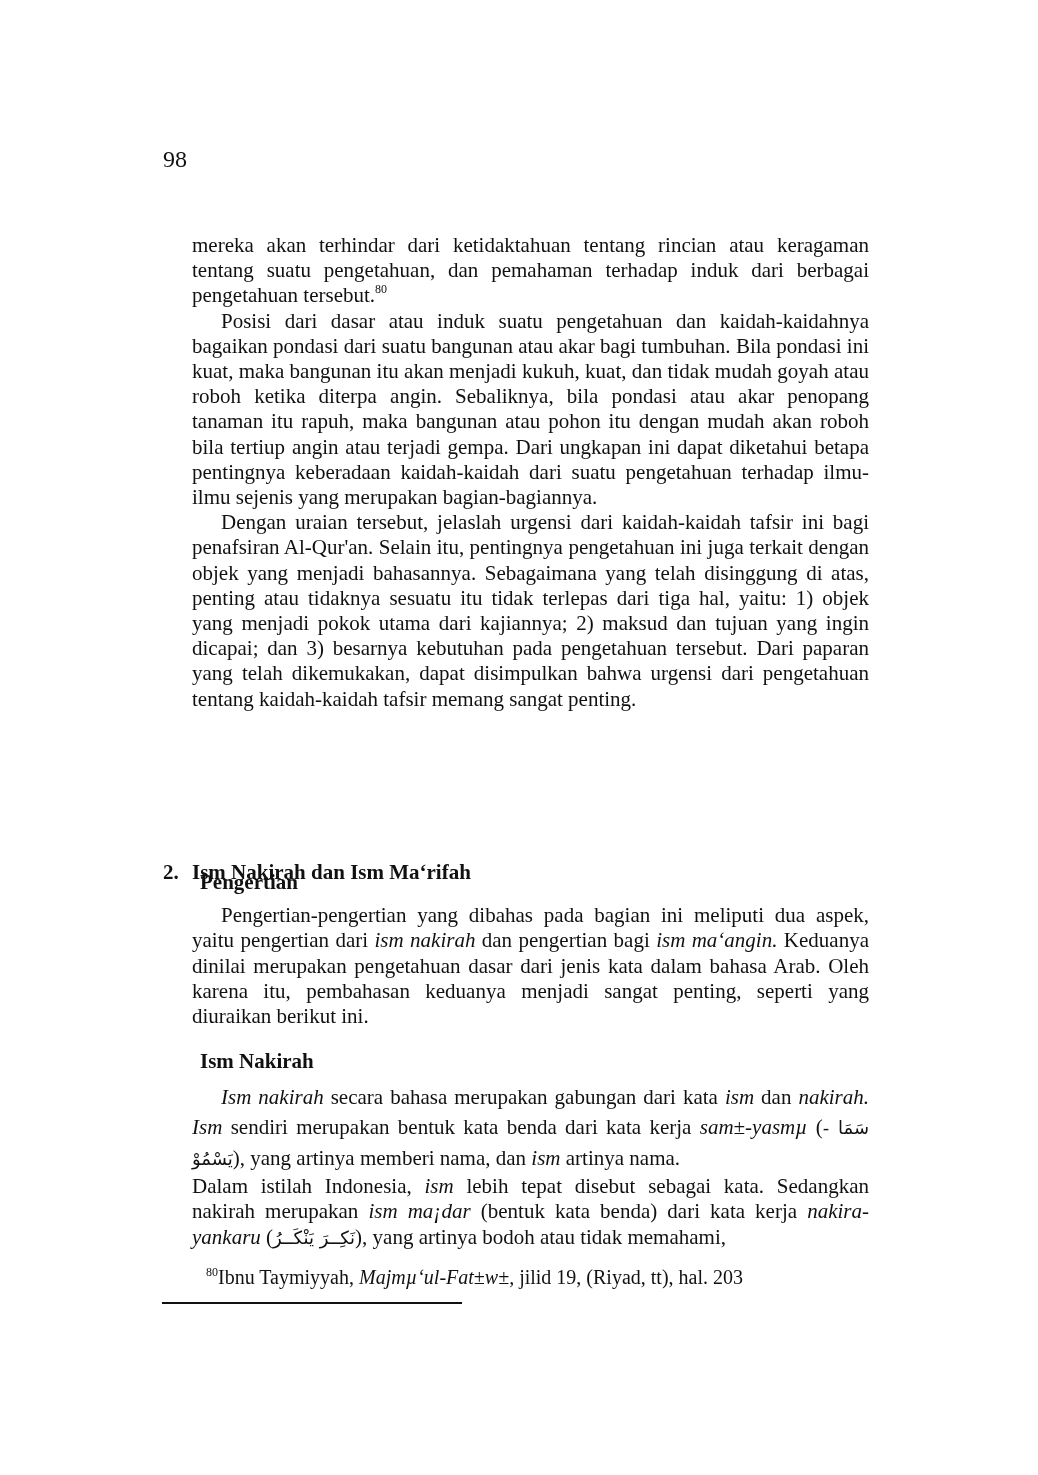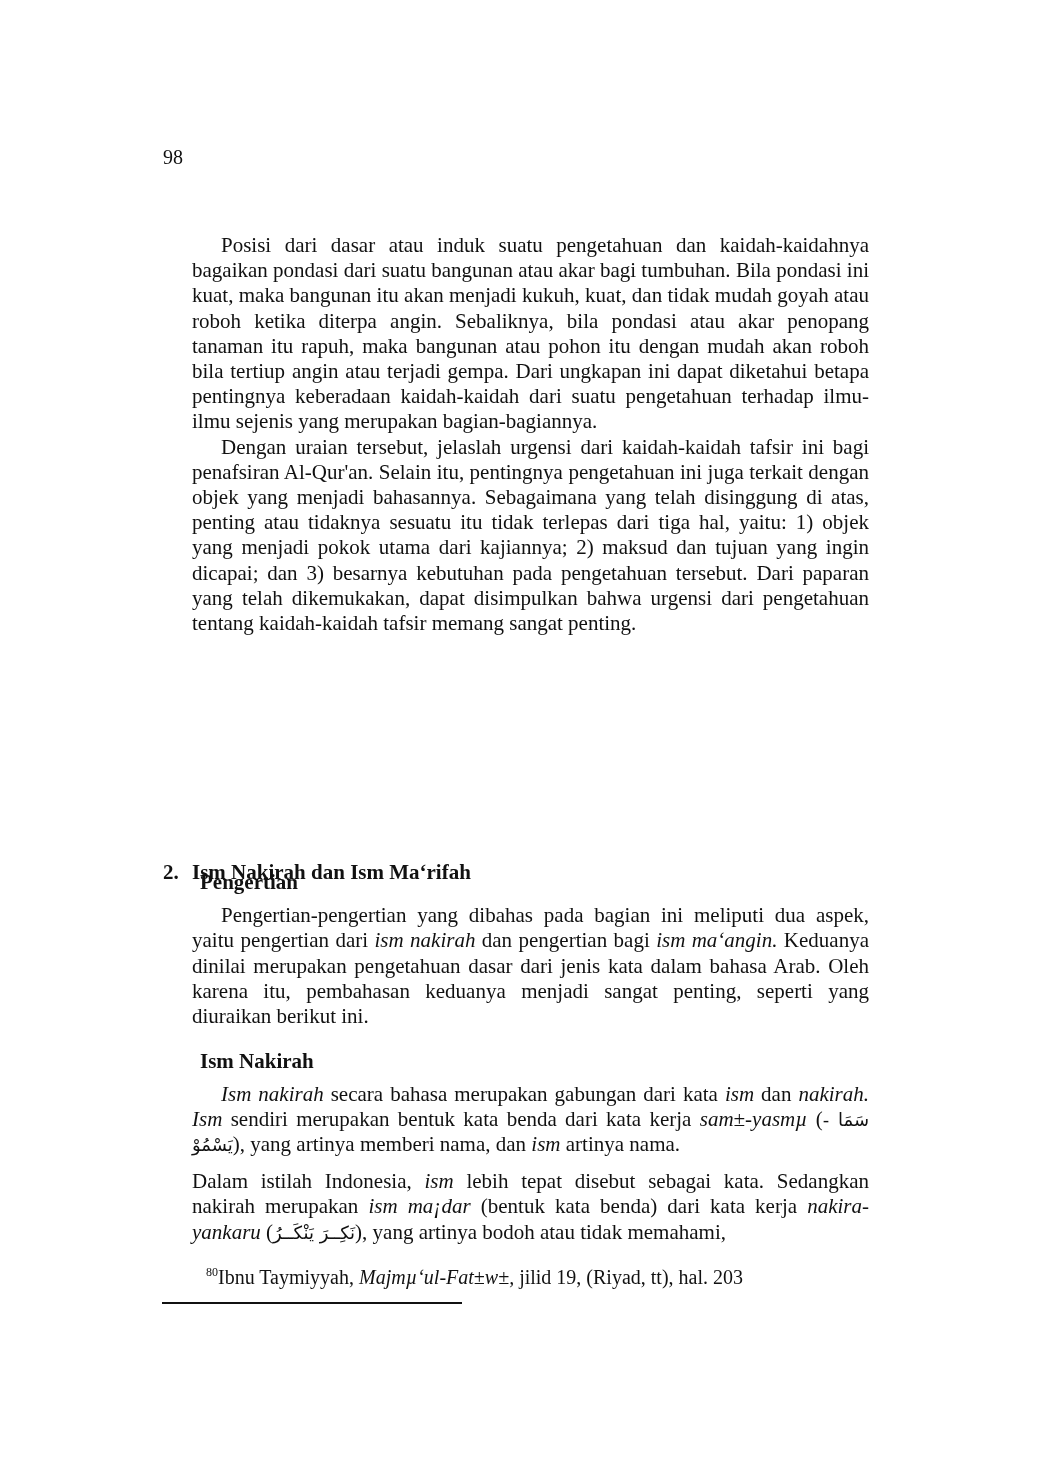--- a/index.html
+++ b/index.html
@@ -1,18 +1,18 @@
 <!DOCTYPE html>
 <html><head>
 <meta charset="utf-8">
 <style>
   html, body { margin: 0; padding: 0; background: #ffffff; }
   body { width: 1038px; height: 1475px; position: relative; overflow: hidden;
          font-family: "Liberation Serif", serif; color: #111; }
-  .page-number { position: absolute; left: 163px; top: 146px; font-size: 20px; }
+  .page-number { position: absolute; left: 163px; top: 146px; font-size: 24px; }
   .content { position: absolute; left: 192px; top: 233px; width: 677px;
              font-size: 21px; line-height: 25.2px; text-align: justify; }
   .content p { margin: 0; }
   .indent { text-indent: 29px; }
   sup { font-size: 12px; line-height: 0; vertical-align: 9px; }
   .section-heading { position: absolute; left: 163px; top: 860px; font-size: 21px; font-weight: bold; }
   .section-heading .num { display: inline-block; width: 29px; }
   .sub { position: absolute; left: 192px; width: 677px; font-size: 21px; line-height: 25.2px; text-align: justify; }
   .sub h3 { margin: 8px; font-size: 21px; font-weight: bold; }
   .sub p { margin: 0; }
@@ -20,33 +20,34 @@
   .footnote-rule { position: absolute; left: 162px; top: 1302px; width: 300px; height: 2px; background: #111; }
   .footnote { position: absolute; left: 206px; top: 1266px; font-size: 20px; }
   .footnote sup { font-size: 12px; vertical-align: 8px; }
 </style>
 </head>
 <body>
 
 <div class="page-number">98</div>
 
 <div class="content">
+  <p><span>mereka akan terhindar dari ketidaktahuan tentang rincian atau keragaman tentang suatu pengetahuan, dan pemahaman terhadap induk dari berbagai pengetahuan tersebut.</span><sup>80</sup></p>
   <p class="indent">Posisi dari dasar atau induk suatu pengetahuan dan kaidah-kaidahnya bagaikan pondasi dari suatu bangunan atau akar bagi tumbuhan. Bila pondasi ini kuat, maka bangunan itu akan menjadi kukuh, kuat, dan tidak mudah goyah atau roboh ketika diterpa angin. Sebaliknya, bila pondasi atau akar penopang tanaman itu rapuh, maka bangunan atau pohon itu dengan mudah akan roboh bila tertiup angin atau terjadi gempa. Dari ungkapan ini dapat diketahui betapa pentingnya keberadaan kaidah-kaidah dari suatu pengetahuan terhadap ilmu-ilmu sejenis yang merupakan bagian-bagiannya.</p>
   <p class="indent">Dengan uraian tersebut, jelaslah urgensi dari kaidah-kaidah tafsir ini bagi penafsiran Al-Qur'an. Selain itu, pentingnya pengetahuan ini juga terkait dengan objek yang menjadi bahasannya. Sebagaimana yang telah disinggung di atas, penting atau tidaknya sesuatu itu tidak terlepas dari tiga hal, yaitu: 1) objek yang menjadi pokok utama dari kajiannya; 2) maksud dan tujuan yang ingin dicapai; dan 3) besarnya kebutuhan pada pengetahuan tersebut. Dari paparan yang telah dikemukakan, dapat disimpulkan bahwa urgensi dari pengetahuan tentang kaidah-kaidah tafsir memang sangat penting.</p>
 </div>
 
 <div class="section-heading">
   <span class="num">2.</span><span>Ism Nakirah dan Ism Ma‘rifah</span>
 </div>
 
 <div class="sub" style="top:862px;">
   <h3>Pengertian</h3>
   <p class="indent"><span>Pengertian-pengertian yang dibahas pada bagian ini meliputi dua aspek, yaitu pengertian dari </span><i>ism nakirah</i><span> dan pengertian bagi </span><i>ism ma‘angin.</i><span> Keduanya dinilai merupakan pengetahuan dasar dari jenis kata dalam bahasa Arab. Oleh karena itu, pembahasan keduanya menjadi sangat penting, seperti yang diuraikan berikut ini.</span></p>
 </div>
 
 <div class="sub" style="top:1041px;">
   <h3>Ism Nakirah</h3>
-  <p class="indent" style="line-height:25px;"><i>Ism nakirah</i><span> secara bahasa merupakan gabungan dari kata </span><i>ism</i><span> dan </span><i>nakirah. Ism</i><span> sendiri merupakan bentuk kata benda dari kata kerja </span><i>sam±-yasmµ</i><span> (</span><span class="arabic">سَمَا - يَسْمُوْ</span><span>), yang artinya memberi nama, dan </span><i>ism</i><span> artinya nama.</span></p>
-  <p style="margin-top:12px;"><span>Dalam istilah Indonesia, </span><i>ism</i><span> lebih tepat disebut sebagai kata. Sedangkan nakirah merupakan </span><i>ism ma¡dar</i><span> (bentuk kata benda) dari kata kerja </span><i>nakira-yankaru</i><span> (</span><span class="arabic">نَكِــرَ يَنْكَــرُ</span><span>), yang artinya bodoh atau tidak memahami,</span></p>
+  <p class="indent" style="line-height:30px;"><i>Ism nakirah</i><span> secara bahasa merupakan gabungan dari kata </span><i>ism</i><span> dan </span><i>nakirah. Ism</i><span> sendiri merupakan bentuk kata benda dari kata kerja </span><i>sam±-yasmµ</i><span> (</span><span class="arabic">سَمَا - يَسْمُوْ</span><span>), yang artinya memberi nama, dan </span><i>ism</i><span> artinya nama.</span></p>
+  <p style="margin-top:0;"><span>Dalam istilah Indonesia, </span><i>ism</i><span> lebih tepat disebut sebagai kata. Sedangkan nakirah merupakan </span><i>ism ma¡dar</i><span> (bentuk kata benda) dari kata kerja </span><i>nakira-yankaru</i><span> (</span><span class="arabic">نَكِــرَ يَنْكَــرُ</span><span>), yang artinya bodoh atau tidak memahami,</span></p>
 </div>
 
 <div class="footnote-rule"></div>
 <div class="footnote"><sup>80</sup><span>Ibnu Taymiyyah, </span><i>Majmµ‘ul-Fat±w±,</i><span> jilid 19, (Riyad, tt), hal. 203</span></div>
 
 </body></html>

